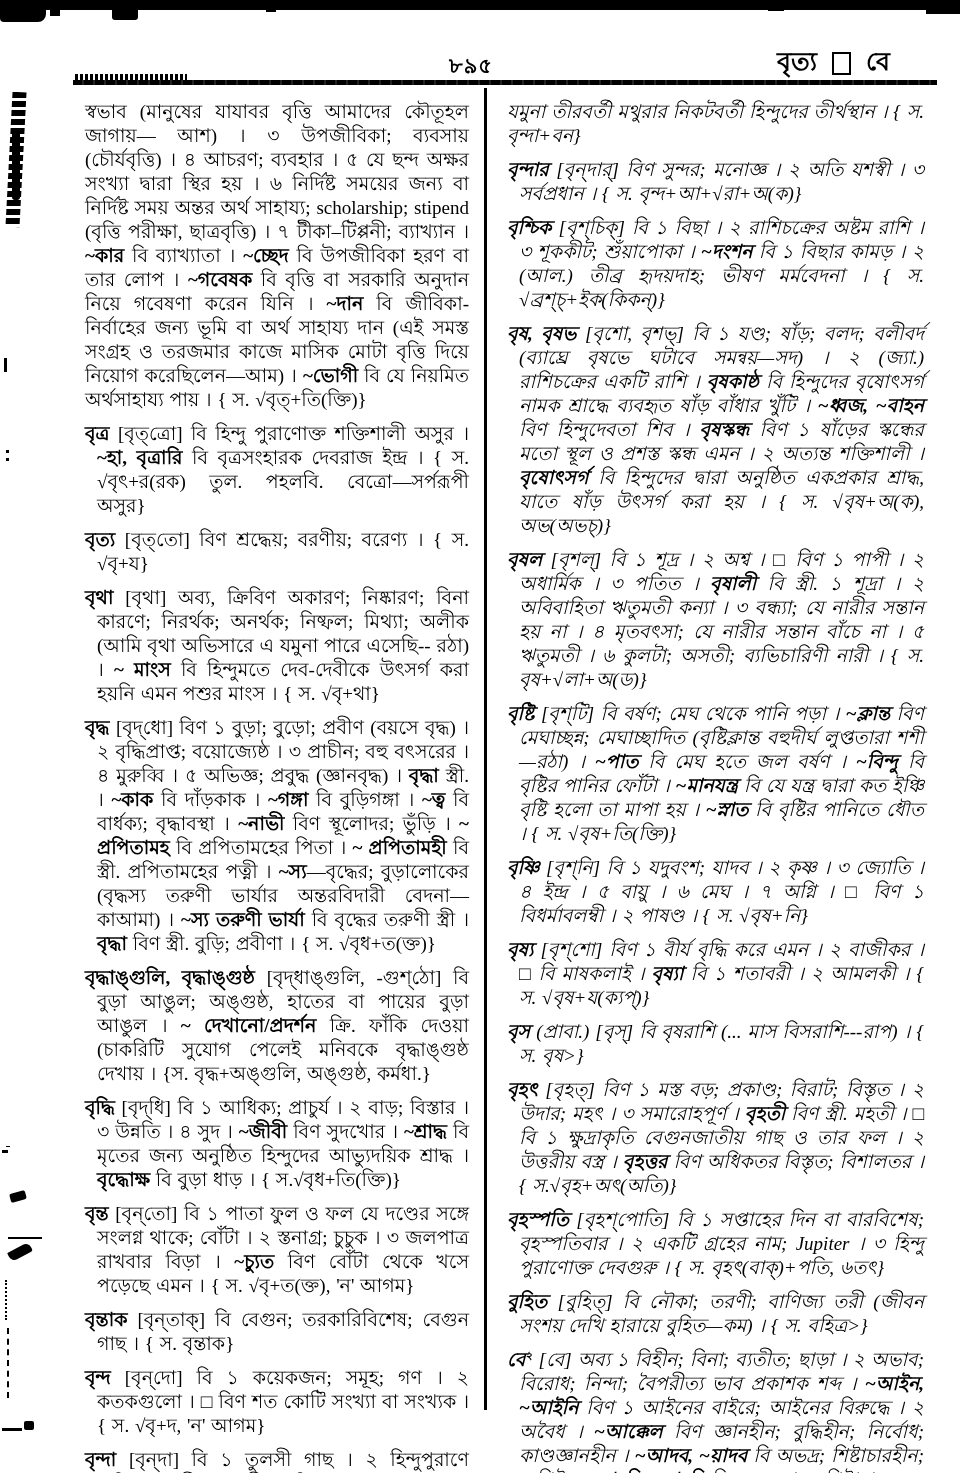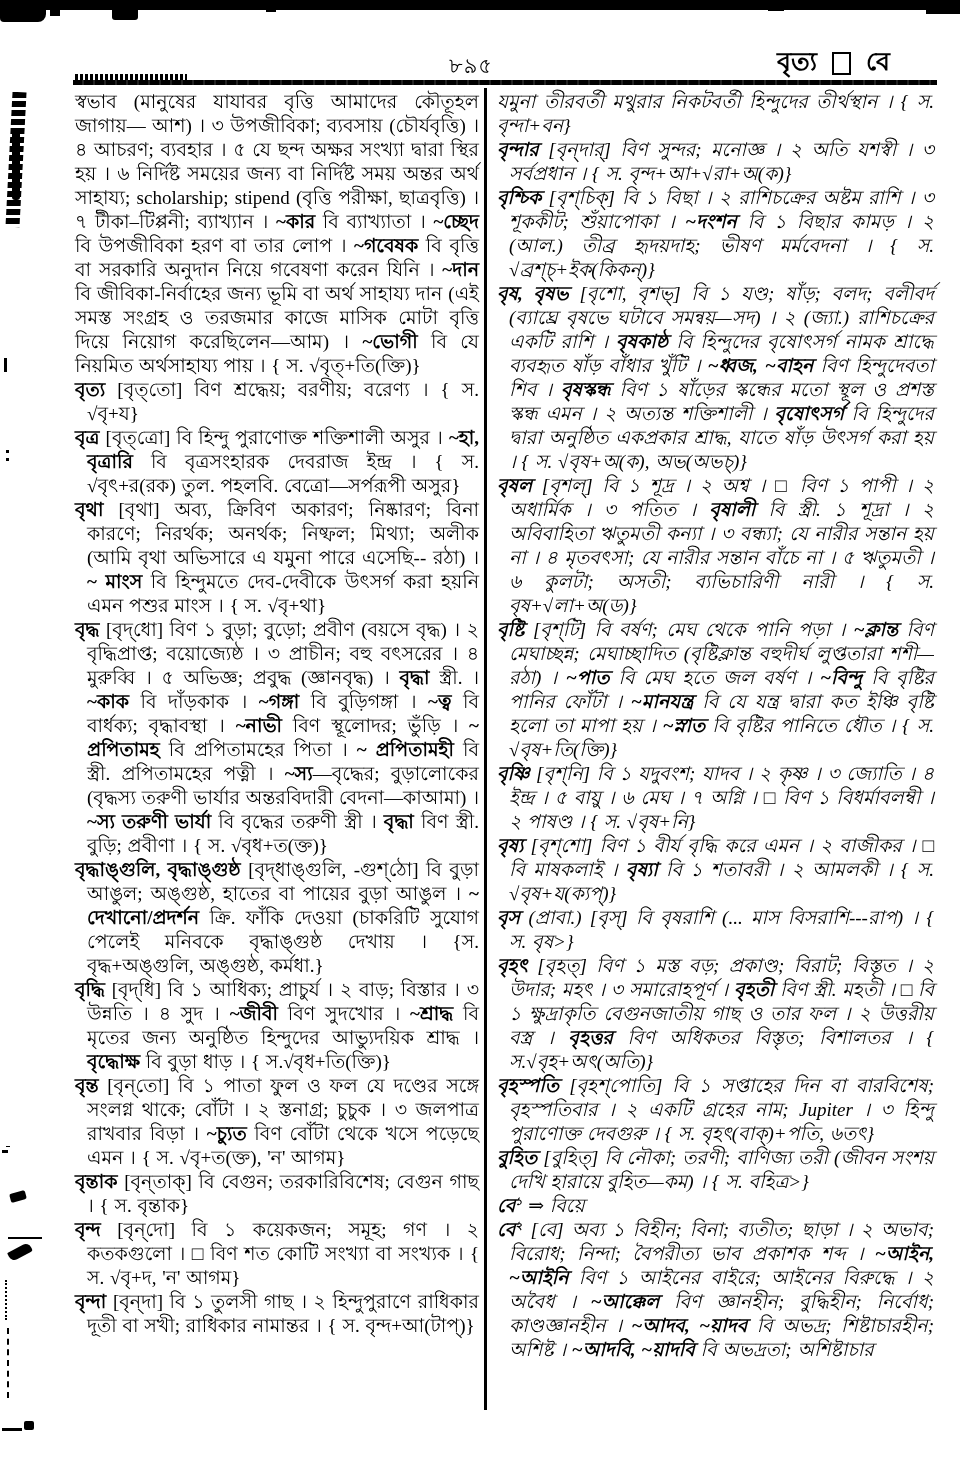--- a/index.html
+++ b/index.html
@@ -13,34 +13,34 @@
   .topbar{position:absolute;left:0;top:0;width:960px;height:10px;background:#000;}
   .blob{position:absolute;background:#000;}
   .b1{left:0;top:0;width:46px;height:22px;border-radius:0 0 8px 4px;}
   .b2{left:50px;top:10px;width:10px;height:6px;}
   .b3{left:112px;top:4px;width:26px;height:16px;border-radius:3px;}
   .b4{left:266px;top:7px;width:10px;height:5px;}
   .b5{left:768px;top:7px;width:16px;height:4px;}
   .b6{right:0;top:0;width:34px;height:14px;}
   
   .pageno{position:absolute;left:431px;top:50px;width:80px;text-align:center;
-          font-size:21px;font-weight:normal;letter-spacing:1px;}
+          font-size:21px;font-weight:bold;letter-spacing:1px;}
   .guide{position:absolute;right:70px;top:42px;font-size:25px;font-weight:bold;
          display:flex;align-items:center;gap:15px;}
   .gbox{width:15px;height:19px;border:2px solid #000;display:inline-block;background:#fff;}
   .prerule{position:absolute;left:75px;top:74px;width:112px;height:6px;
            background:repeating-linear-gradient(90deg,#000 0 3px,transparent 3px 5px);}
   .rule{position:absolute;left:73px;top:80px;width:864px;height:5px;
         background:repeating-linear-gradient(90deg,#000 0 9px,#222 9px 11px);}
   
   .divider{position:absolute;left:484px;top:88px;width:3px;height:1322px;background:#000;}
   .col{position:absolute;top:90px;}
   .col-left{left:75px;width:404px;}
   .col-right{left:497px;width:437px;font-style:italic;}
-  .entry{margin:0;font-size:19px;line-height:24px;text-align:justify;
+  .entry{margin:10px;font-size:19px;line-height:24px;text-align:justify;
          padding-left:12px;text-indent:-12px;word-spacing:1px;}
   .entry.cont{padding-left:0;text-indent:0;}
   .entry b{font-weight:bold;}
   .entry sup{font-size:11px;line-height:0;}
   
   .art{position:absolute;}
   .a1{left:9px;top:92px;width:14px;height:135px;transform:rotate(3deg);
       background:repeating-linear-gradient(180deg,#000 0 6px,transparent 6px 9px);}
   .a1b{left:12px;top:128px;width:8px;height:72px;background:#000;border-radius:3px;}
   .a2{left:4px;top:358px;width:3px;height:14px;background:#000;}
@@ -72,22 +72,22 @@
   <span class="gbox"></span>
   <span>বে</span>
 </div>
 
 <div class="prerule"></div>
 <div class="rule"></div>
 <div class="divider"></div>
 
 <div class="col col-left">
     <p class="entry cont">স্বভাব (মানুষের যাযাবর বৃত্তি আমাদের কৌতূহল জাগায়— আশ) । ৩ উপজীবিকা; ব্যবসায় (চৌর্যবৃত্তি) । ৪ আচরণ; ব্যবহার । ৫ যে ছন্দ অক্ষর সংখ্যা দ্বারা স্থির হয় । ৬ নির্দিষ্ট সময়ের জন্য বা নির্দিষ্ট সময় অন্তর অর্থ সাহায্য; scholarship; stipend (বৃত্তি পরীক্ষা, ছাত্রবৃত্তি) । ৭ টীকা–টিপ্পনী; ব্যাখ্যান । <b>~কার</b> বি ব্যাখ্যাতা । <b>~চ্ছেদ</b> বি উপজীবিকা হরণ বা তার লোপ । <b>~গবেষক</b> বি বৃত্তি বা সরকারি অনুদান নিয়ে গবেষণা করেন যিনি । <b>~দান</b> বি জীবিকা-নির্বাহের জন্য ভূমি বা অর্থ সাহায্য দান (এই সমস্ত সংগ্রহ ও তরজমার কাজে মাসিক মোটা বৃত্তি দিয়ে নিয়োগ করেছিলেন—আম) । <b>~ভোগী</b> বি যে নিয়মিত অর্থসাহায্য পায় । { স. √বৃত্+তি(ক্তি)}</p>
+    <p class="entry"><b>বৃত্র</b> [বৃত্‌ত্রো] বি হিন্দু পুরাণোক্ত শক্তিশালী অসুর । <b>~হা, বৃত্রারি</b> বি বৃত্রসংহারক দেবরাজ ইন্দ্র । { স. √বৃৎ+র(রক) তুল. পহলবি. বেত্রো—সর্পরূপী অসুর}</p>
     <p class="entry"><b>বৃত্য</b> [বৃত্‌তো] বিণ শ্রদ্ধেয়; বরণীয়; বরেণ্য । { স. √বৃ+য}</p>
-    <p class="entry"><b>বৃত্র</b> [বৃত্‌ত্রো] বি হিন্দু পুরাণোক্ত শক্তিশালী অসুর । <b>~হা, বৃত্রারি</b> বি বৃত্রসংহারক দেবরাজ ইন্দ্র । { স. √বৃৎ+র(রক) তুল. পহলবি. বেত্রো—সর্পরূপী অসুর}</p>
     <p class="entry"><b>বৃথা</b> [বৃথা] অব্য, ক্রিবিণ অকারণ; নিষ্কারণ; বিনা কারণে; নিরর্থক; অনর্থক; নিষ্ফল; মিথ্যা; অলীক (আমি বৃথা অভিসারে এ যমুনা পারে এসেছি-- রঠা) । <b>~ মাংস</b> বি হিন্দুমতে দেব-দেবীকে উৎসর্গ করা হয়নি এমন পশুর মাংস । { স. √বৃ+থা}</p>
     <p class="entry"><b>বৃদ্ধ</b> [বৃদ্‌ধো] বিণ ১ বুড়া; বুড়ো; প্রবীণ (বয়সে বৃদ্ধ) । ২ বৃদ্ধিপ্রাপ্ত; বয়োজ্যেষ্ঠ । ৩ প্রাচীন; বহু বৎসরের । ৪ মুরুব্বি । ৫ অভিজ্ঞ; প্রবুদ্ধ (জ্ঞানবৃদ্ধ) । <b>বৃদ্ধা</b> স্ত্রী. । <b>~কাক</b> বি দাঁড়কাক । <b>~গঙ্গা</b> বি বুড়িগঙ্গা । <b>~ত্ব</b> বি বার্ধক্য; বৃদ্ধাবস্থা । <b>~নাভী</b> বিণ স্থূলোদর; ভুঁড়ি । <b>~ প্রপিতামহ</b> বি প্রপিতামহের পিতা । <b>~ প্রপিতামহী</b> বি স্ত্রী. প্রপিতামহের পত্নী । <b>~স্য</b>—বৃদ্ধের; বুড়ালোকের (বৃদ্ধস্য তরুণী ভার্যার অন্তরবিদারী বেদনা—কাআমা) । <b>~স্য তরুণী ভার্যা</b> বি বৃদ্ধের তরুণী স্ত্রী । <b>বৃদ্ধা</b> বিণ স্ত্রী. বুড়ি; প্রবীণা । { স. √বৃধ+ত(ক্ত)}</p>
     <p class="entry"><b>বৃদ্ধাঙ্গুলি, বৃদ্ধাঙ্গুষ্ঠ</b> [বৃদ্‌ধাঙ্‌গুলি, -গুশ্‌ঠো] বি বুড়া আঙুল; অঙ্গুষ্ঠ, হাতের বা পায়ের বুড়া আঙুল । <b>~ দেখানো/প্রদর্শন</b> ক্রি. ফাঁকি দেওয়া (চাকরিটি সুযোগ পেলেই মনিবকে বৃদ্ধাঙ্গুষ্ঠ দেখায় । {স. বৃদ্ধ+অঙ্গুলি, অঙ্গুষ্ঠ, কর্মধা.}</p>
     <p class="entry"><b>বৃদ্ধি</b> [বৃদ্‌ধি] বি ১ আধিক্য; প্রাচুর্য । ২ বাড়; বিস্তার । ৩ উন্নতি । ৪ সুদ । <b>~জীবী</b> বিণ সুদখোর । <b>~শ্রাদ্ধ</b> বি মৃতের জন্য অনুষ্ঠিত হিন্দুদের আভ্যুদয়িক শ্রাদ্ধ । <b>বৃদ্ধোক্ষ</b> বি বুড়া ধাড় । { স.√বৃধ+তি(ক্তি)}</p>
     <p class="entry"><b>বৃন্ত</b> [বৃন্‌তো] বি ১ পাতা ফুল ও ফল যে দণ্ডের সঙ্গে সংলগ্ন থাকে; বোঁটা । ২ স্তনাগ্র; চুচুক । ৩ জলপাত্র রাখবার বিড়া । <b>~চ্যুত</b> বিণ বোঁটা থেকে খসে পড়েছে এমন । { স. √বৃ+ত(ক্ত), 'ন' আগম}</p>
     <p class="entry"><b>বৃন্তাক</b> [বৃন্‌তাক্‌] বি বেগুন; তরকারিবিশেষ; বেগুন গাছ । { স. বৃন্তাক}</p>
     <p class="entry"><b>বৃন্দ</b> [বৃন্‌দো] বি ১ কয়েকজন; সমূহ; গণ । ২ কতকগুলো । □ বিণ শত কোটি সংখ্যা বা সংখ্যক । { স. √বৃ+দ, 'ন' আগম}</p>
     <p class="entry"><b>বৃন্দা</b> [বৃন্‌দা] বি ১ তুলসী গাছ । ২ হিন্দুপুরাণে রাধিকার দূতী বা সখী; রাধিকার নামান্তর । { স. বৃন্দ+আ(টাপ্‌)}</p>
   </div>
 <div class="col col-right">
@@ -96,21 +96,20 @@
     <p class="entry"><b>বৃশ্চিক</b> [বৃশ্‌চিক্‌] বি ১ বিছা । ২ রাশিচক্রের অষ্টম রাশি । ৩ শূককীট; শুঁয়াপোকা । <b>~দংশন</b> বি ১ বিছার কামড় । ২ (আল.) তীব্র হৃদয়দাহ; ভীষণ মর্মবেদনা । { স. √ব্রশ্চ্+ইক(কিকন্‌)}</p>
     <p class="entry"><b>বৃষ, বৃষভ</b> [বৃশো, বৃশভ্‌] বি ১ যণ্ড; ষাঁড়; বলদ; বলীবর্দ (ব্যাঘ্রে বৃষভে ঘটাবে সমন্বয়—সদ) । ২ (জ্যা.) রাশিচক্রের একটি রাশি । <b>বৃষকাষ্ঠ</b> বি হিন্দুদের বৃষোৎসর্গ নামক শ্রাদ্ধে ব্যবহৃত ষাঁড় বাঁধার খুঁটি । <b>~ধ্বজ, ~বাহন</b> বিণ হিন্দুদেবতা শিব । <b>বৃষস্কন্ধ</b> বিণ ১ ষাঁড়ের স্কন্ধের মতো স্থূল ও প্রশস্ত স্কন্ধ এমন । ২ অত্যন্ত শক্তিশালী । <b>বৃষোৎসর্গ</b> বি হিন্দুদের দ্বারা অনুষ্ঠিত একপ্রকার শ্রাদ্ধ, যাতে ষাঁড় উৎসর্গ করা হয় । { স. √বৃষ+অ(ক), অভ(অভচ্‌)}</p>
     <p class="entry"><b>বৃষল</b> [বৃশল্‌] বি ১ শূদ্র । ২ অশ্ব । □ বিণ ১ পাপী । ২ অধার্মিক । ৩ পতিত । <b>বৃষালী</b> বি স্ত্রী. ১ শূদ্রা । ২ অবিবাহিতা ঋতুমতী কন্যা । ৩ বন্ধ্যা; যে নারীর সন্তান হয় না । ৪ মৃতবৎসা; যে নারীর সন্তান বাঁচে না । ৫ ঋতুমতী । ৬ কুলটা; অসতী; ব্যভিচারিণী নারী । { স. বৃষ+√লা+অ(ড)}</p>
     <p class="entry"><b>বৃষ্টি</b> [বৃশ্‌টি] বি বর্ষণ; মেঘ থেকে পানি পড়া । <b>~ক্লান্ত</b> বিণ মেঘাচ্ছন্ন; মেঘাচ্ছাদিত (বৃষ্টিক্লান্ত বহুদীর্ঘ লুপ্ততারা শশী—রঠা) । <b>~পাত</b> বি মেঘ হতে জল বর্ষণ । <b>~বিন্দু</b> বি বৃষ্টির পানির ফোঁটা । <b>~মানযন্ত্র</b> বি যে যন্ত্র দ্বারা কত ইঞ্চি বৃষ্টি হলো তা মাপা হয় । <b>~স্নাত</b> বি বৃষ্টির পানিতে ধৌত । { স. √বৃষ+তি(ক্তি)}</p>
     <p class="entry"><b>বৃষ্ণি</b> [বৃশ্‌নি] বি ১ যদুবংশ; যাদব । ২ কৃষ্ণ । ৩ জ্যোতি । ৪ ইন্দ্র । ৫ বায়ু । ৬ মেঘ । ৭ অগ্নি । □ বিণ ১ বিধর্মাবলম্বী । ২ পাষণ্ড । { স. √বৃষ+নি}</p>
     <p class="entry"><b>বৃষ্য</b> [বৃশ্‌শো] বিণ ১ বীর্য বৃদ্ধি করে এমন । ২ বাজীকর । □ বি মাষকলাই । <b>বৃষ্যা</b> বি ১ শতাবরী । ২ আমলকী । { স. √বৃষ+য(ক্যপ্‌)}</p>
     <p class="entry"><b>বৃস</b> (প্রাবা.) [বৃস্‌] বি বৃষরাশি (... মাস বিসরাশি---রাপ) । { স. বৃষ&gt;}</p>
     <p class="entry"><b>বৃহৎ</b> [বৃহত্‌] বিণ ১ মস্ত বড়; প্রকাণ্ড; বিরাট; বিস্তৃত । ২ উদার; মহৎ । ৩ সমারোহপূর্ণ । <b>বৃহতী</b> বিণ স্ত্রী. মহতী । □ বি ১ ক্ষুদ্রাকৃতি বেগুনজাতীয় গাছ ও তার ফল । ২ উত্তরীয় বস্ত্র । <b>বৃহত্তর</b> বিণ অধিকতর বিস্তৃত; বিশালতর । { স.√বৃহ+অৎ(অতি)}</p>
     <p class="entry"><b>বৃহস্পতি</b> [বৃহশ্‌পোতি] বি ১ সপ্তাহের দিন বা বারবিশেষ; বৃহস্পতিবার । ২ একটি গ্রহের নাম; Jupiter । ৩ হিন্দু পুরাণোক্ত দেবগুরু । { স. বৃহৎ(বাক্‌)+পতি, ৬তৎ}</p>
     <p class="entry"><b>বুহিত</b> [বুহিত্‌] বি নৌকা; তরণী; বাণিজ্য তরী (জীবন সংশয় দেখি হারায়ে বুহিত—কম) । { স. বহিত্র&gt;}</p>
-    <p class="entry"><b>বে<sup>১</sup></b> ⇒ বিয়ে</p>
     <p class="entry"><b>বে<sup>২</sup></b> [বে] অব্য ১ বিহীন; বিনা; ব্যতীত; ছাড়া । ২ অভাব; বিরোধ; নিন্দা; বৈপরীত্য ভাব প্রকাশক শব্দ । <b>~আইন, ~আইনি</b> বিণ ১ আইনের বাইরে; আইনের বিরুদ্ধে । ২ অবৈধ । <b>~আক্কেল</b> বিণ জ্ঞানহীন; বুদ্ধিহীন; নির্বোধ; কাণ্ডজ্ঞানহীন । <b>~আদব, ~য়াদব</b> বি অভদ্র; শিষ্টাচারহীন; অশিষ্ট । <b>~আদবি, ~য়াদবি</b> বি অভদ্রতা; অশিষ্টাচার</p>
   </div>
 
 <div class="art a1"></div>
 <div class="art a1b"></div>
 <div class="art a2"></div>
 <div class="art a3"></div>
 <div class="art a4"></div>
 <div class="art a5"></div>
 <div class="art a6"></div>

